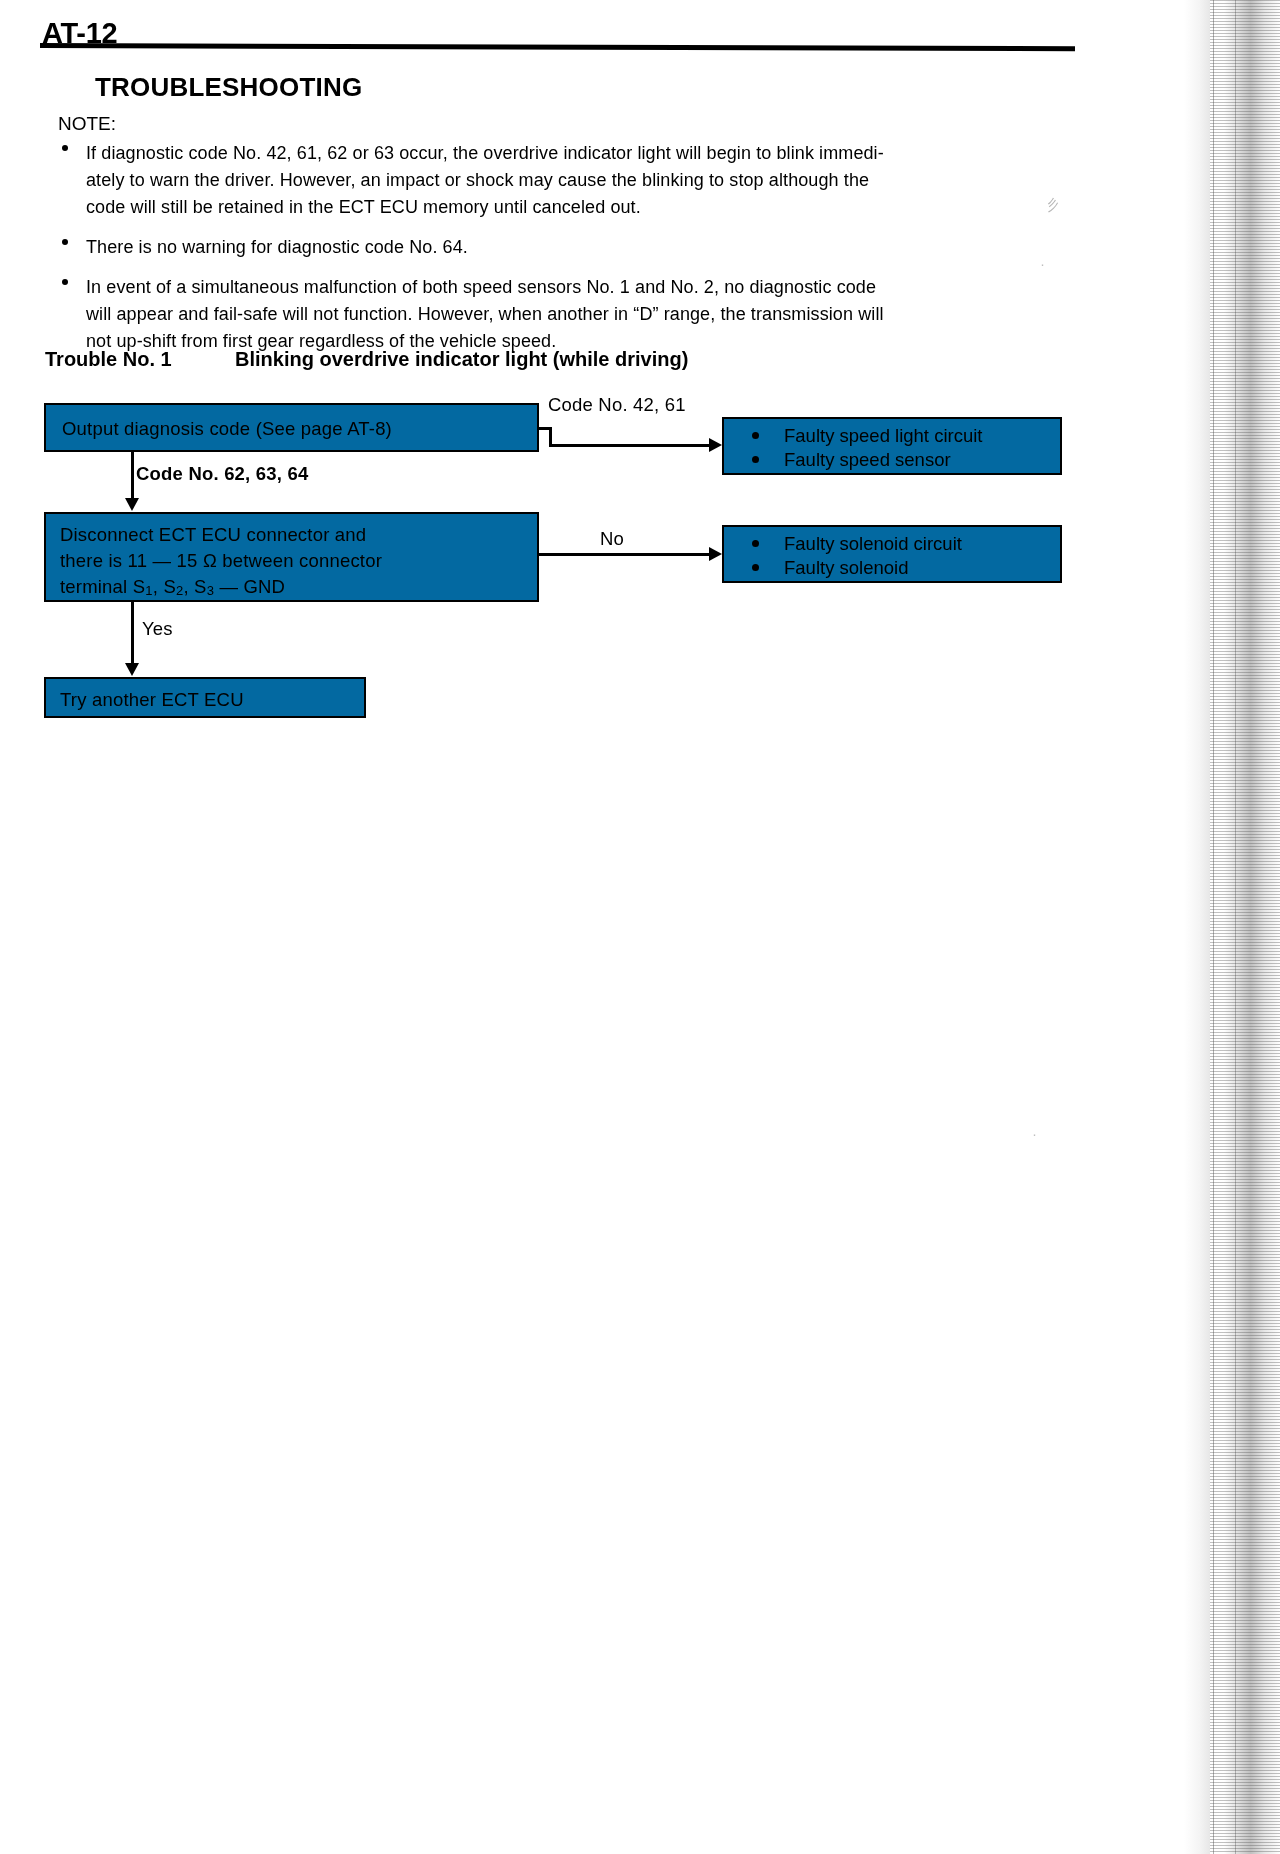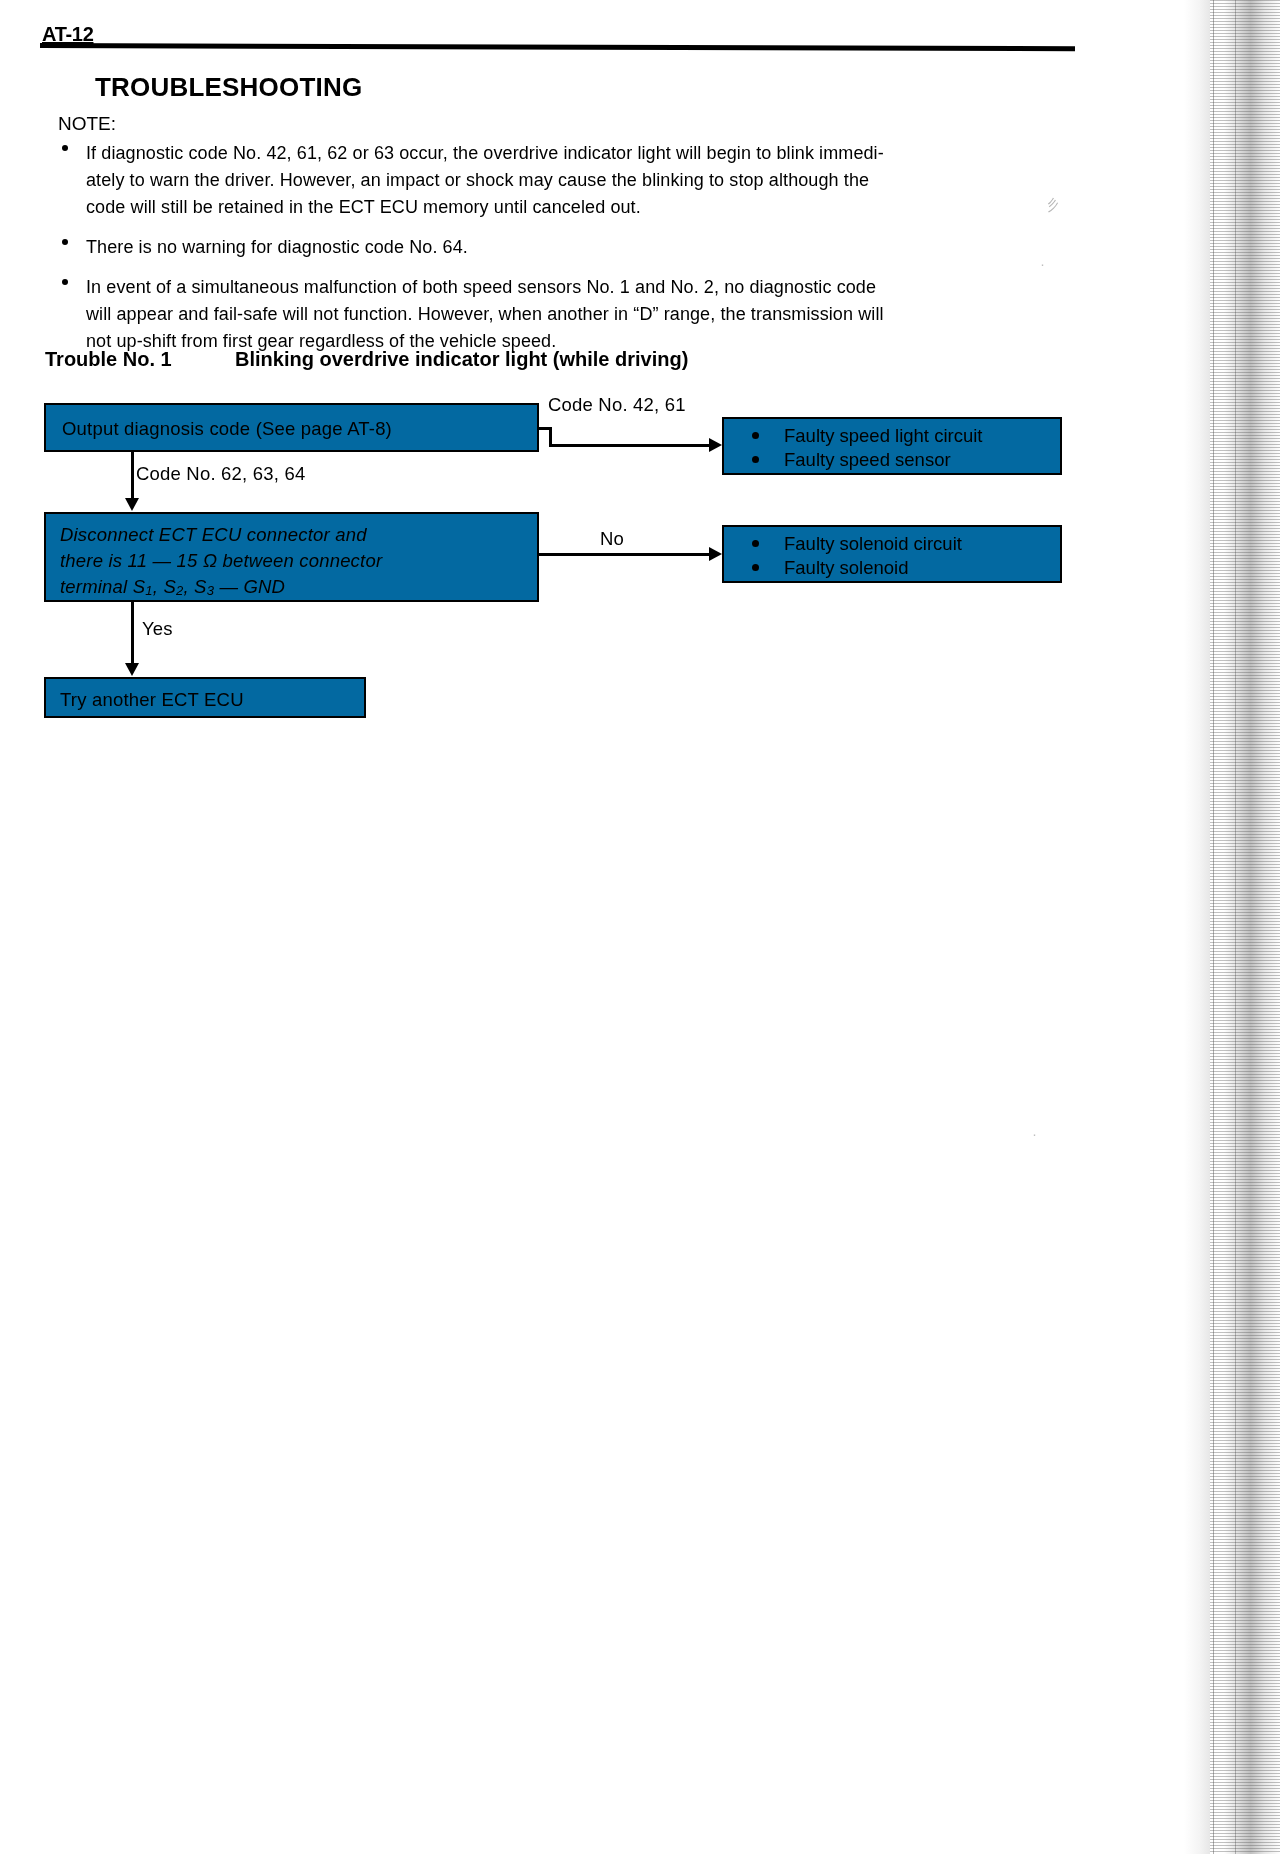--- a/index.html
+++ b/index.html
@@ -68,25 +68,24 @@
     pointer-events: none;
     color: rgba(120,120,120,0.55);
     font-size: 13px;
     font-family: "Liberation Serif", serif;
   }
 
   
   .folio {
     position: absolute;
     left: 42px;
-    top: 23px;
-    font-size: 20px;
+    top: 17px;
+    font-size: 29px;
     font-weight: bold;
     letter-spacing: -0.3px;
-    text-decoration: underline;
   }
   .running-title {
     position: absolute;
     left: 310px;
     top: 16px;
     font-size: 23px;
     letter-spacing: -0.2px;
     white-space: nowrap;
   }
   .running-title .rt-bold { font-weight: bold; }
@@ -205,21 +204,21 @@
     border-radius: 50%;
   }
 
   .box-disconnect { left: 44px; top: 512px; width: 495px; height: 90px; }
   .box-disconnect .ftext {
     position: absolute;
     left: 14px;
     top: 8px;
     white-space: nowrap;
   }
-  .box-disconnect .ftext .ln { display: block; font-style: italic; }
+  .box-disconnect .ftext .ln { display: block; }
   sub { font-size: 13px; vertical-align: -2px; }
 
   .box-try { left: 44px; top: 677px; width: 322px; height: 41px; }
   .box-try .ftext { position: absolute; left: 14px; top: 8px; white-space: nowrap; }
 
   
   .ln-h, .ln-v { position: absolute; background: #000; }
   .ln-h { height: 2.5px; }
   .ln-v { width: 2.5px; }
 
@@ -240,21 +239,21 @@
 
   .flabel {
     position: absolute;
     font-size: 18.5px;
     letter-spacing: 0.2px;
     white-space: nowrap;
     background: transparent;
   }
 
   .lbl-code4261 { left: 548px; top: 394px; }
-  .lbl-code626364 { left: 136px; top: 463px; }
+  .lbl-code626364 { left: 136px; top: 463px; font-weight: bold; }
   .lbl-no  { left: 600px; top: 528px; }
   .lbl-yes { left: 142px; top: 618px; }
 </style>
 </head>
 <body>
 
 <div id="page">
 
   <div class="folio">AT-12</div>
 

